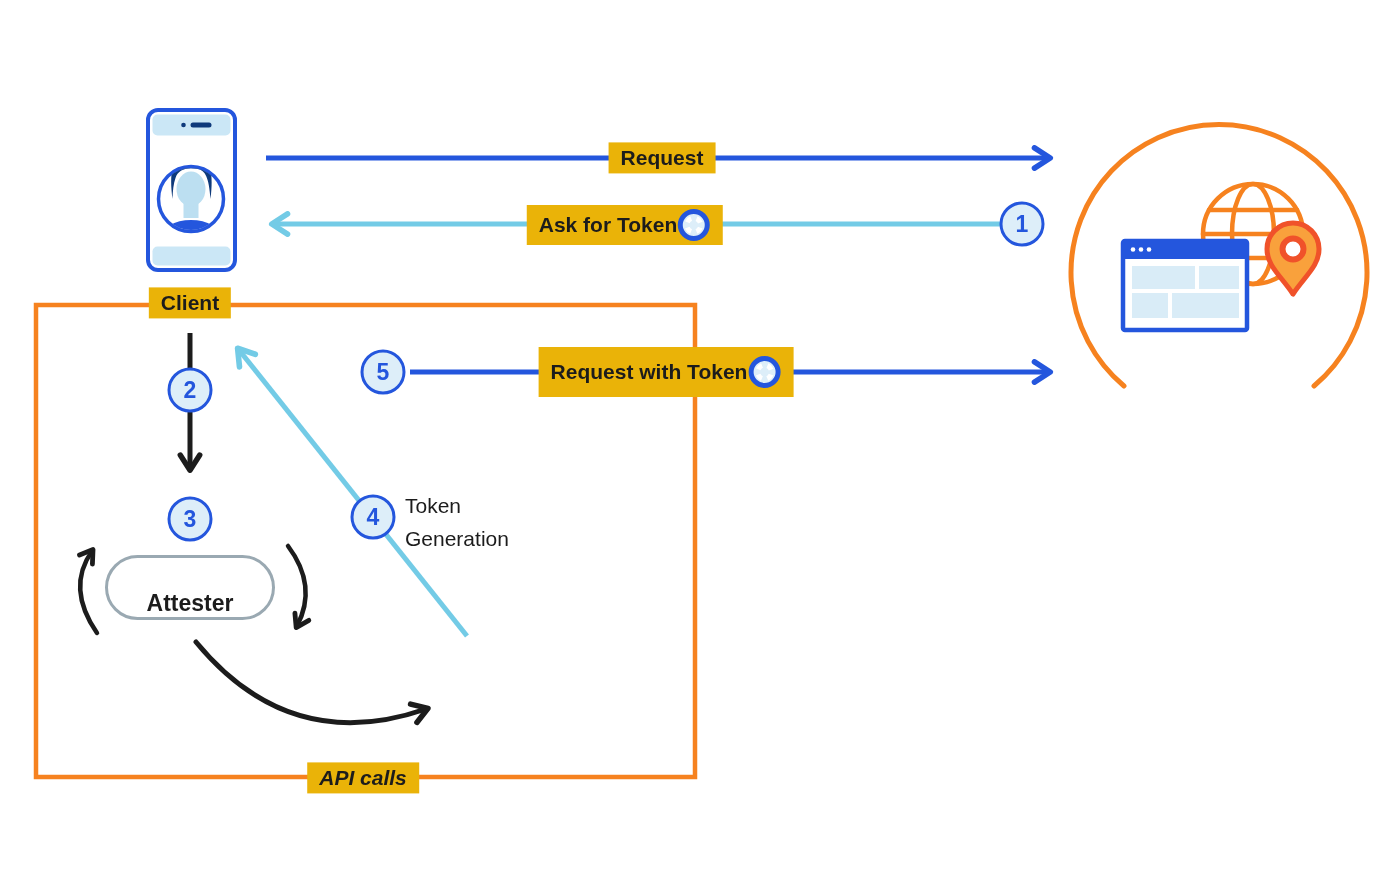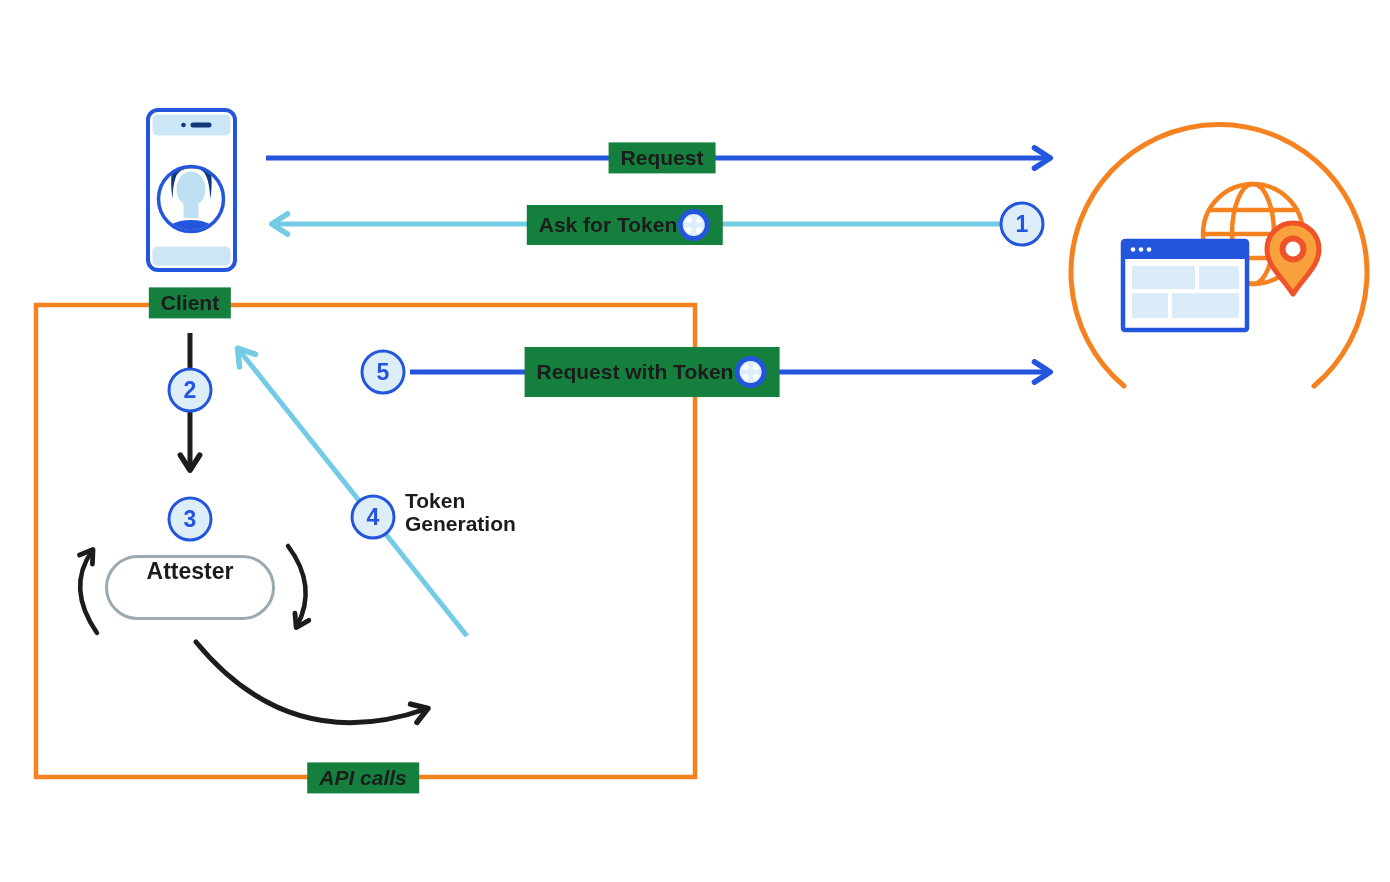--- a/index.html
+++ b/index.html
@@ -18,45 +18,45 @@
   }
   html,body{margin:0;padding:0;background:#fff;}
   .stage{
     position:relative;width:1390px;height:882px;background:#fff;overflow:hidden;
     font-family:"Liberation Sans", sans-serif;color:var(--ink);
   }
   svg.layer{position:absolute;left:0;top:0;}
   .lbl{
     position:absolute;transform:translate(-50%,-50%);
     font-weight:bold;font-size:21px;color:var(--ink);
-    background:#15803d;padding:3px 12px;white-space:nowrap;line-height:1.2;
+    background:#eab308;padding:3px 12px;white-space:nowrap;line-height:1.2;
   }
   .lbl-row{display:flex;align-items:center;}
   .num{
     position:absolute;transform:translate(-50%,-50%);
     width:45px;height:45px;box-sizing:border-box;
     border:3.5px solid var(--blue);border-radius:50%;
     background:var(--num-fill);color:var(--blue);
     font-weight:bold;font-size:23px;
     display:flex;align-items:center;justify-content:center;
   }
   .pill{
     position:absolute;box-sizing:border-box;background:#fff;
-    display:flex;align-items:flex-start;justify-content:center;
+    display:flex;align-items:flex-end;justify-content:center;
     font-weight:bold;font-size:23px;color:var(--ink);
   }
   .pill.attester{left:105px;top:555px;width:170px;height:65px;border:3.5px solid var(--pill-gray);border-radius:33px;}
   .pill.issuer{left:447px;top:658px;width:166px;height:60px;border:4px solid var(--orange);border-radius:30px;}
   .wrap-lbl{
     position:absolute;transform:translate(-50%,-50%);
     font-weight:bold;font-size:23px;line-height:30px;text-align:center;color:var(--ink);
   }
   .tokgen{
     position:absolute;left:405px;top:489px;width:145px;
-    font-weight:bold;font-size:21px;line-height:23px;color:var(--ink);
+    font-weight:normal;font-size:21px;line-height:33px;color:var(--ink);
   }
 </style>
 </head>
 <body>
 
 <div class="stage">
 
   <svg class="layer" width="1390" height="882" viewBox="0 0 1390 882">
     <defs>
       <marker id="ah-blue" viewBox="0 0 24 24" refX="17" refY="12" markerWidth="27" markerHeight="27" orient="auto" markerUnits="userSpaceOnUse">
@@ -140,21 +140,21 @@
   <div class="lbl" style="left:662px;top:158px;">Request</div>
 
   <div class="lbl lbl-row" style="left:625px;top:225px;">
     <span>Ask for Token</span>
     <svg width="34" height="34" viewBox="0 0 34 34">
       <circle cx="17" cy="17" r="13.5" fill="var(--num-fill)" style="stroke:var(--blue)" stroke-width="5"></circle>
       <circle cx="17" cy="17" r="7" fill="none" stroke="#ffffff" stroke-width="5" stroke-dasharray="5.5 5.5" transform="rotate(22 17 17)"></circle>
     </svg>
   </div>
 
-  <div class="lbl lbl-row" style="left:652px;top:372px;padding:8px 12px;">
+  <div class="lbl lbl-row" style="left:666px;top:372px;padding:8px 12px;">
     <span>Request with Token</span>
     <svg width="34" height="34" viewBox="0 0 34 34">
       <circle cx="17" cy="17" r="13.5" fill="var(--num-fill)" style="stroke:var(--blue)" stroke-width="5"></circle>
       <circle cx="17" cy="17" r="7" fill="none" stroke="#ffffff" stroke-width="5" stroke-dasharray="5.5 5.5" transform="rotate(22 17 17)"></circle>
     </svg>
   </div>
 
   <div class="tokgen">Token Generation</div>
 
   <div class="lbl" style="left:363px;top:778px;font-style:italic;">API calls</div>

